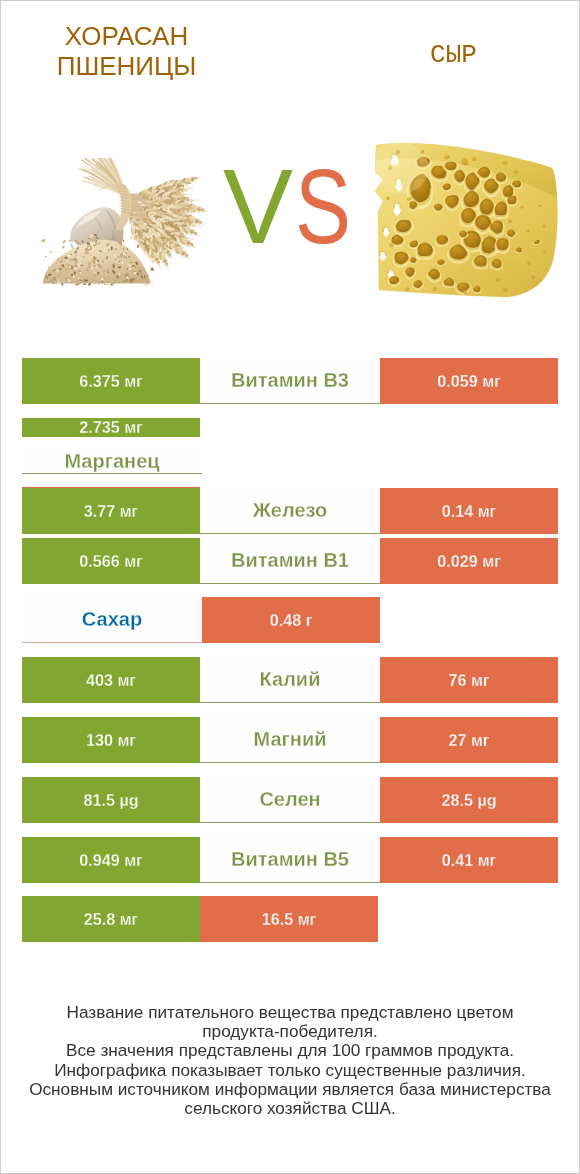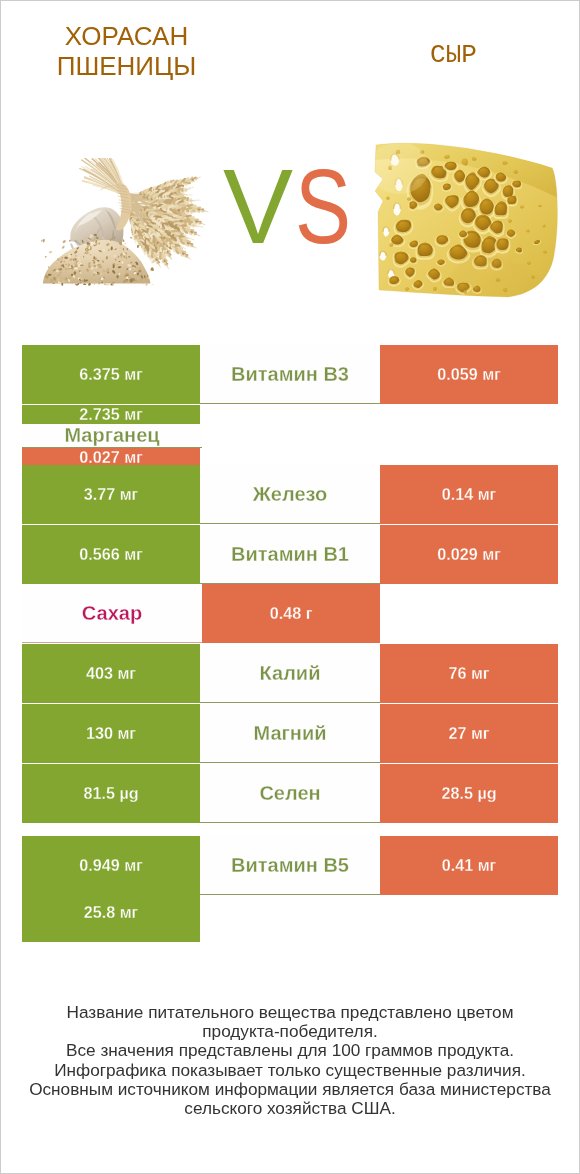--- a/index.html
+++ b/index.html
@@ -23,27 +23,27 @@
       font-size:105px;line-height:104px;font-weight:400;
       font-family:"Liberation Sans",sans-serif;}
   .vs span{position:absolute;top:0;display:block;}
   .vs .v{color:#82a630;left:0px;}
   .vs .s{color:#e16e49;left:72px;transform:scaleX(.80);transform-origin:0 50%;}
 
   
   .table{position:absolute;left:21px;top:344px;width:536px;height:598px;}
   .row{display:flex;position:absolute;left:0;width:536px;height:59px;}
   .cell{display:flex;align-items:center;justify-content:center;
-        font-size:16.2px;font-weight:700;letter-spacing:0;}
+        font-size:16.2px;font-weight:700;letter-spacing:0;margin-top:13px;}
   .c-left{width:178px;background:#82a630;color:#ffffff;-webkit-text-stroke:0.3px #82a630;}
   .c-mid{width:180px;background:#fefefe;color:#7c9448;font-weight:700;font-size:20px;
          box-sizing:border-box;border-bottom:1px solid #8f9a63;-webkit-text-stroke:0.3px #fefefe;}
   .c-mid.orange{border-bottom-color:#d3a595;}
   .c-right{width:178px;background:#e16e49;color:#ffffff;-webkit-text-stroke:0.3px #e16e49;}
-  .c-mid.orange{color:#be185d;}
+  .c-mid.orange{color:#0369a1;}
 
   
   .foot{position:absolute;left:8px;top:1002px;width:562px;text-align:center;
         font-size:17.2px;line-height:19.2px;color:#333333;}
 </style>
 </head>
 <body>
 
 <div class="page">
 
@@ -838,21 +838,21 @@
       <div class="row" style="top: 0px;">
         <div class="cell c-left">6.375 мг</div>
         <div class="cell c-mid">Витамин B3</div>
         <div class="cell c-right">0.059 мг</div>
       </div>
       <div class="row" style="top: 60px; flex-direction: column;">
         <div class="cell c-left">2.735 мг</div>
         <div class="cell c-mid">Марганец</div>
         <div class="cell c-right">0.027 мг</div>
       </div>
-      <div class="row" style="top: 120px; text-align: right;">
+      <div class="row" style="top: 130px; text-align: right;">
         <div class="cell c-left">3.77 мг</div>
         <div class="cell c-mid">Железо</div>
         <div class="cell c-right">0.14 мг</div>
       </div>
       <div class="row" style="top: 180px;">
         <div class="cell c-left">0.566 мг</div>
         <div class="cell c-mid">Витамин B1</div>
         <div class="cell c-right">0.029 мг</div>
       </div>
       <div class="row" style="top: 239px;">
@@ -867,27 +867,28 @@
       <div class="row" style="top: 359px;">
         <div class="cell c-left">130 мг</div>
         <div class="cell c-mid">Магний</div>
         <div class="cell c-right">27 мг</div>
       </div>
       <div class="row" style="top: 419px;">
         <div class="cell c-left">81.5 µg</div>
         <div class="cell c-mid">Селен</div>
         <div class="cell c-right">28.5 µg</div>
       </div>
-      <div class="row" style="top: 491px;">
+      <div class="row" style="top: 479px;">
         <div class="cell c-left">0.949 мг</div>
         <div class="cell c-mid">Витамин B5</div>
         <div class="cell c-right">0.41 мг</div>
       </div>
       <div class="row" style="top: 538px;">
         <div class="cell c-left">25.8 мг</div>
+        <div class="cell c-right">16.5 мг</div>
       </div>
     </div>
 
   <div class="foot" id="footer-note">
       <div>Название питательного вещества представлено цветом</div>
       <div>продукта-победителя.</div>
       <div>Все значения представлены для 100 граммов продукта.</div>
       <div>Инфографика показывает только существенные различия.</div>
       <div>Основным источником информации является база министерства</div>
       <div>сельского хозяйства США.</div>

